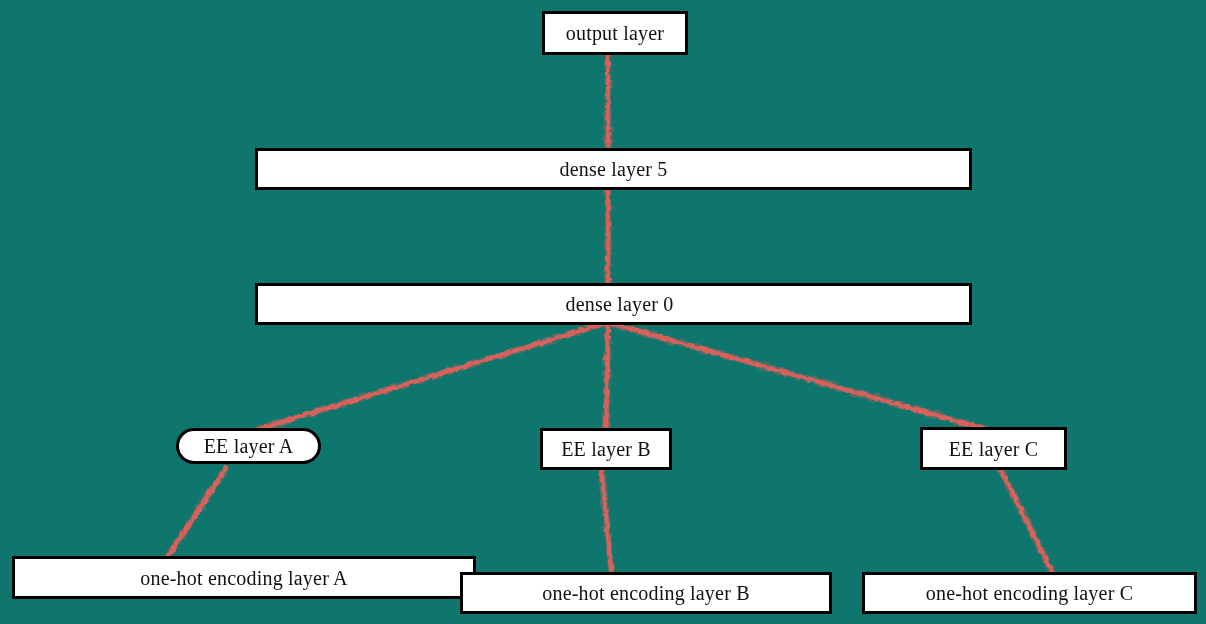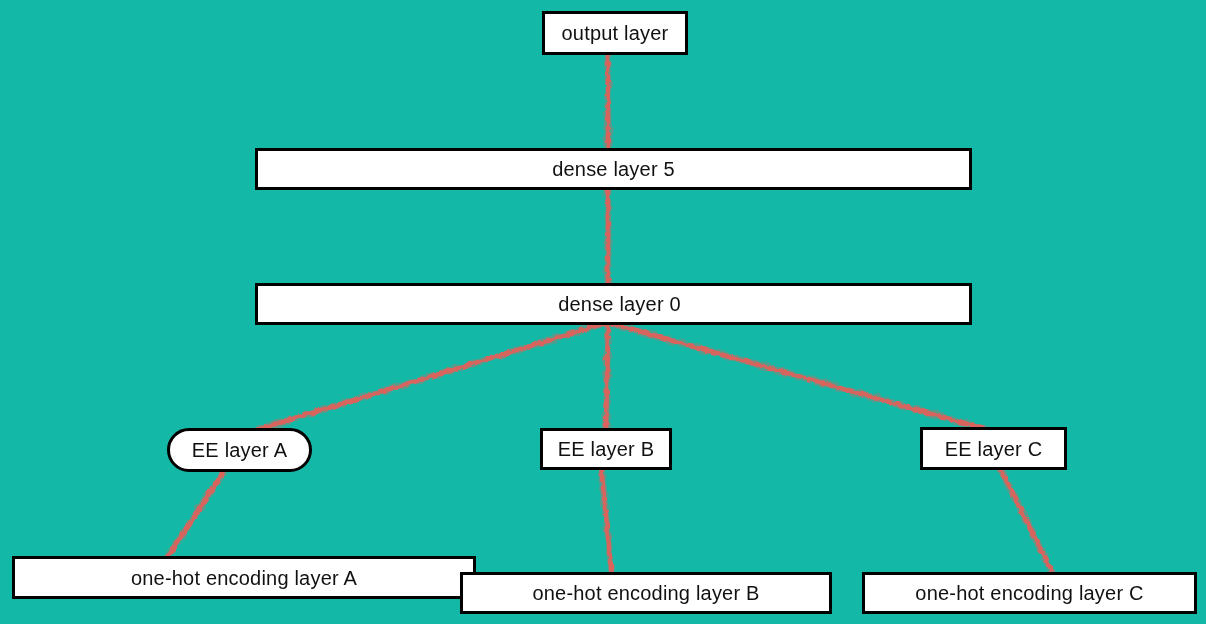--- a/index.html
+++ b/index.html
@@ -4,23 +4,23 @@
 <style>
   html, body {
     margin: 0;
     padding: 0;
     background: #ffffff;
   }
   .canvas {
     position: relative;
     width: 1206px;
     height: 624px;
-    background: #14b8a6;
+    background: #0f766e;
     overflow: hidden;
-    font-family: Liberation Sans, sans-serif;
+    font-family: Liberation Serif, serif;
   }
   .edges-svg {
     position: absolute;
     left: 0;
     top: 0;
     z-index: 1;
   }
   .node {
     position: absolute;
     box-sizing: border-box;
@@ -76,21 +76,21 @@
       <line x1="999" y1="466" x2="1054" y2="576"></line>
     </g>
   </svg>
 
   <div class="node" style="left:542px; top:11px; width:146px; height:44px;">output layer</div>
 
   <div class="node" style="left:255px; top:148px; width:717px; height:42px;">dense layer 5</div>
 
   <div class="node" style="left:255px; top:283px; width:717px; height:42px;padding-left:12px;">dense layer 0</div>
 
-  <div class="node" style="left:167px; top:428px; width:145px; height:44px;border-radius:22px;">EE layer A</div>
+  <div class="node" style="left:176px; top:428px; width:145px; height:36px;border-radius:22px;">EE layer A</div>
 
   <div class="node" style="left:920px; top:427px; width:147px; height:43px;">EE layer C</div>
 
   <div class="node" style="left:540px; top:428px; width:132px; height:42px;">EE layer B</div>
 
   <div class="node" style="left:12px; top:556px; width:464px; height:43px;">one-hot encoding layer A</div>
 
   <div class="node" style="left:460px; top:572px; width:372px; height:42px;">one-hot encoding layer B</div>
 
   <div class="node" style="left:862px; top:572px; width:335px; height:42px;">one-hot encoding layer C</div>

